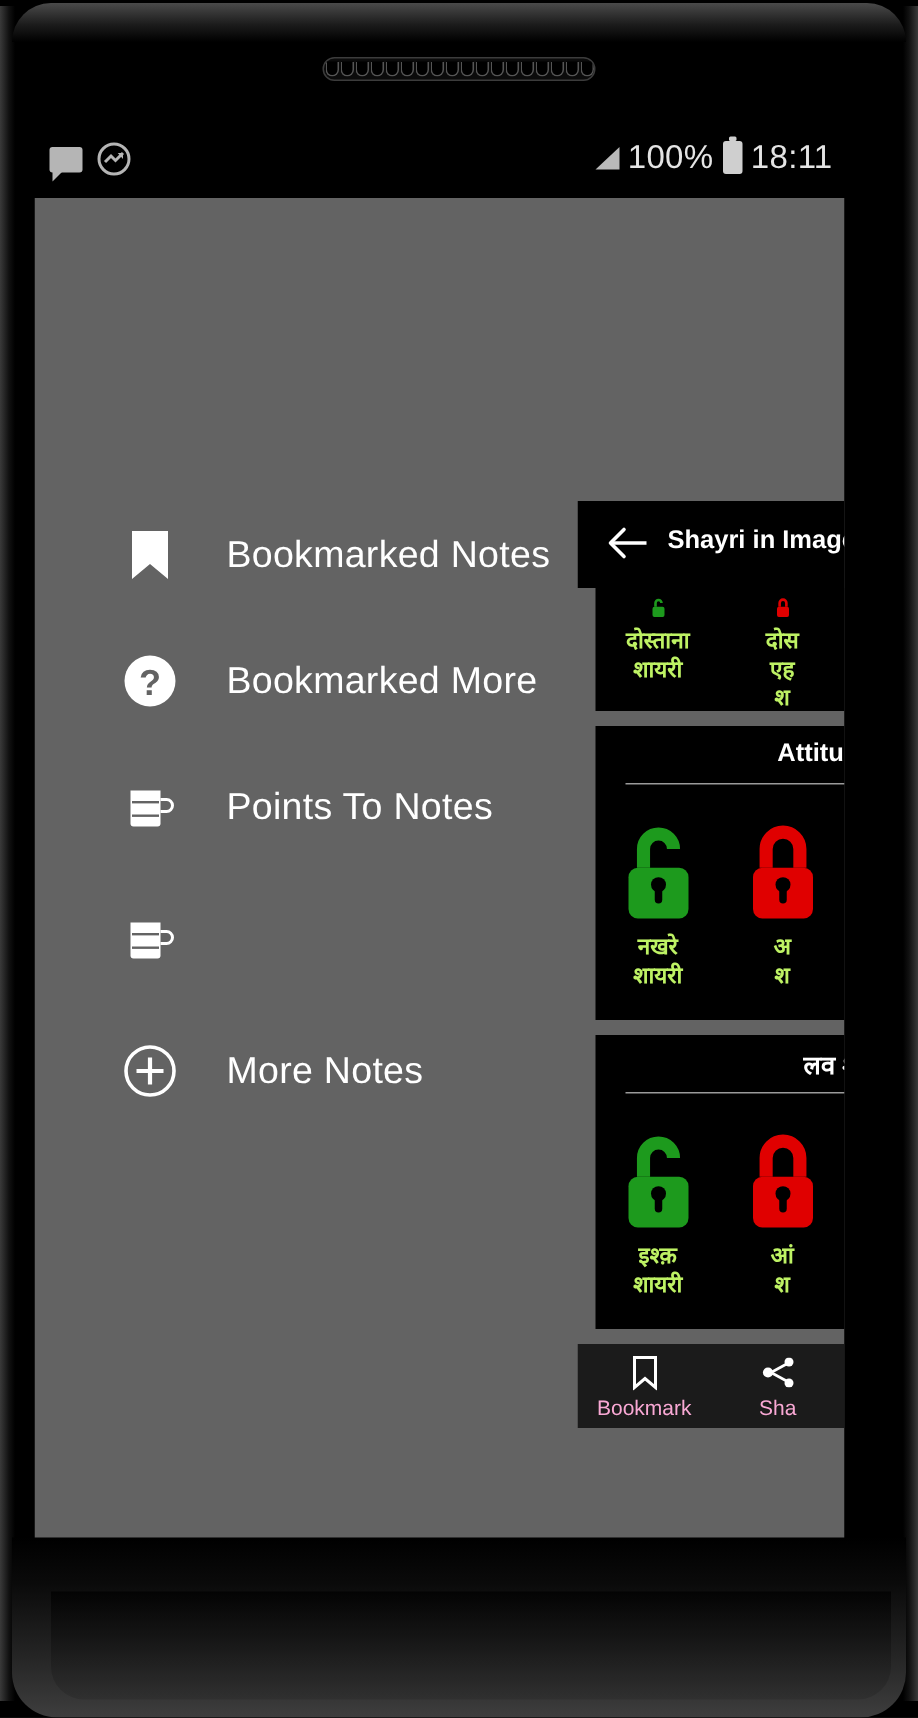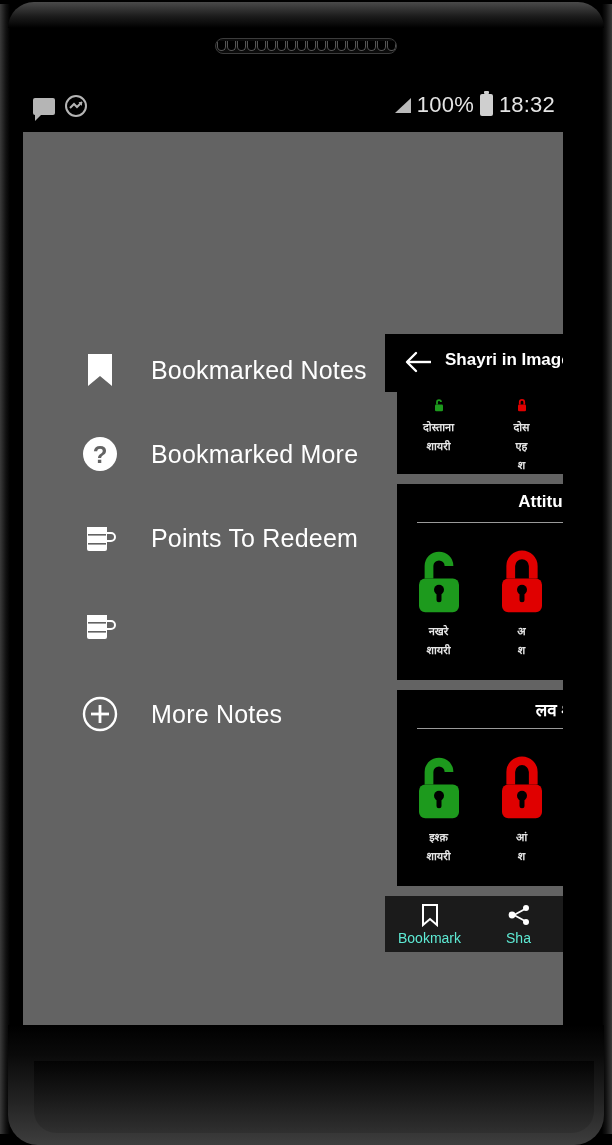--- a/index.html
+++ b/index.html
@@ -68,35 +68,35 @@
              white-space:nowrap;}
 
   .card{position:absolute;left:12px;background:#000;overflow:hidden;}
   .card .sect{position:relative;height:44px;}
   .card .sect-title{position:absolute;right:2px;top:8px;color:#fff;font-size:17px;
                     font-weight:bold;white-space:nowrap;}
   .card .rule{position:absolute;left:20px;right:2px;top:38px;height:1px;background:#9a9a9a;}
   .tiles{display:flex;gap:0px;padding-top:6px;}
   .tile{width:83px;flex:0 0 83px;text-align:center;padding-top:6px;}
   .tile .glyph{height:76px;display:flex;align-items:flex-end;justify-content:center;}
-  .tile .cap{color:#e5e5e5;font-size:11px;line-height:19px;font-weight:bold;
+  .tile .cap{color:#bef264;font-size:15px;line-height:19px;font-weight:bold;
              font-family:"Liberation Sans","DejaVu Sans",sans-serif;margin-top:6px;
              white-space:pre-line;}
 
   
   #cardTop{top:58px;width:178px;height:82px;left:12px;}
   #cardTop .tiles{padding-top:0;}
   #cardTop .tile .glyph{height:14px;overflow:hidden;align-items:flex-start;}
 
   #card1{top:150px;width:178px;height:196px;}
   #card2{top:356px;width:178px;height:196px;}
 
   .app-bottomnav{position:absolute;left:0;bottom:0;width:178px;height:56px;background:#1b1b1b;
                  display:flex;align-items:center;}
-  .bn-item{flex:0 0 auto;width:89px;text-align:center;color:#5eead4;}
+  .bn-item{flex:0 0 auto;width:89px;text-align:center;color:#f9a8d4;}
   .bn-item .bn-ic{height:24px;display:flex;align-items:center;justify-content:center;}
   .bn-item .bn-lb{font-size:14px;margin-top:3px;}
 </style>
 </head>
 <body>
 
 <div id="device">
 
   <div class="bezel-side-l"></div>
   <div class="bezel-side-r"></div>
@@ -134,21 +134,21 @@
           <svg width="14" height="12" viewBox="0 0 14 12">
             <polyline points="1,8 5,4 8,7 13,2" fill="none" stroke="#b5b5b5" stroke-width="2"></polyline>
             <polygon points="13,2 13,6 9.5,2" fill="#b5b5b5"></polygon>
           </svg>
         </span>
       </div>
       <div class="sb-right">
         <span class="ic-signal"></span>
         <span class="sb-txt">100%</span>
         <span class="sb-batt"></span>
-        <span class="sb-txt">18:32</span>
+        <span class="sb-txt">18:11</span>
       </div>
     </div>
 
     <div id="drawer">
 
       <div class="menu">
 
         <div class="mrow">
           <span class="micon">
             <svg width="26" height="34" viewBox="0 0 26 34">
@@ -170,21 +170,21 @@
 
         <div class="mrow">
           <span class="micon">
             <svg width="34" height="34" viewBox="0 0 34 34">
               <path d="M4 6 h20 v22 a2 2 0 0 1 -2 2 h-16 a2 2 0 0 1 -2 -2 z" fill="#fff"></path>
               <path d="M24 12 h4 a4 4 0 0 1 0 8 h-4" fill="none" stroke="#fff" stroke-width="2"></path>
               <rect x="5" y="13" width="18" height="1.6" fill="#636363"></rect>
               <rect x="5" y="22" width="18" height="1.6" fill="#636363"></rect>
             </svg>
           </span>
-          <span class="mlabel">Points To Redeem</span>
+          <span class="mlabel">Points To Notes</span>
         </div>
 
         <div class="mrow two-line">
           <span class="micon">
             <svg width="34" height="34" viewBox="0 0 34 34">
               <path d="M4 6 h20 v22 a2 2 0 0 1 -2 2 h-16 a2 2 0 0 1 -2 -2 z" fill="#fff"></path>
               <path d="M24 12 h4 a4 4 0 0 1 0 8 h-4" fill="none" stroke="#fff" stroke-width="2"></path>
               <rect x="5" y="13" width="18" height="1.6" fill="#636363"></rect>
               <rect x="5" y="22" width="18" height="1.6" fill="#636363"></rect>
             </svg>

